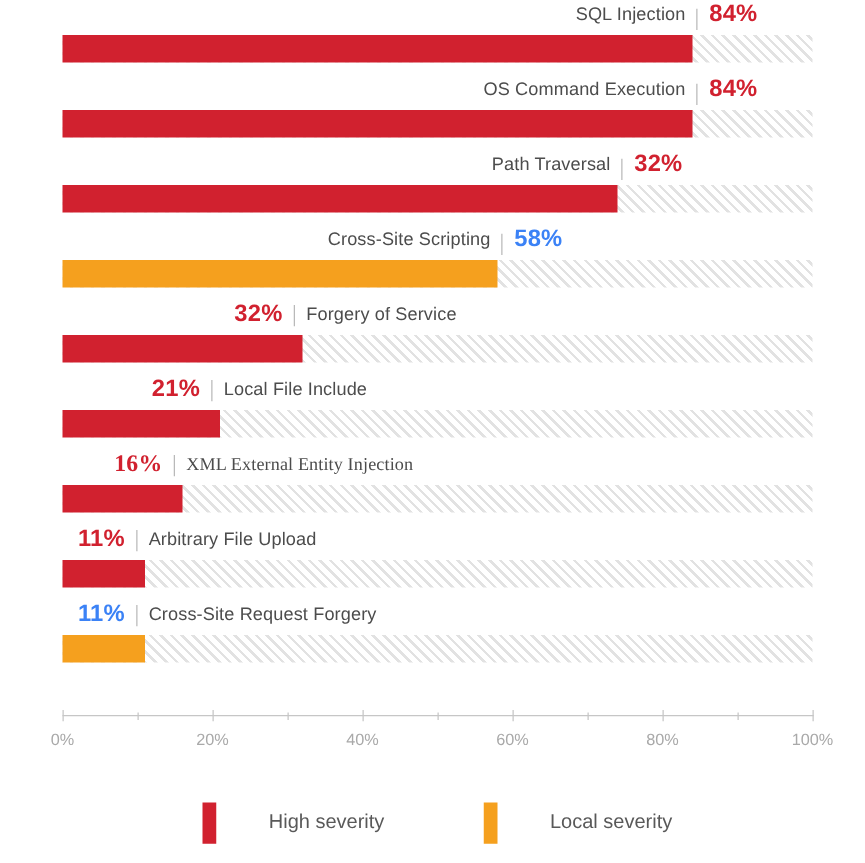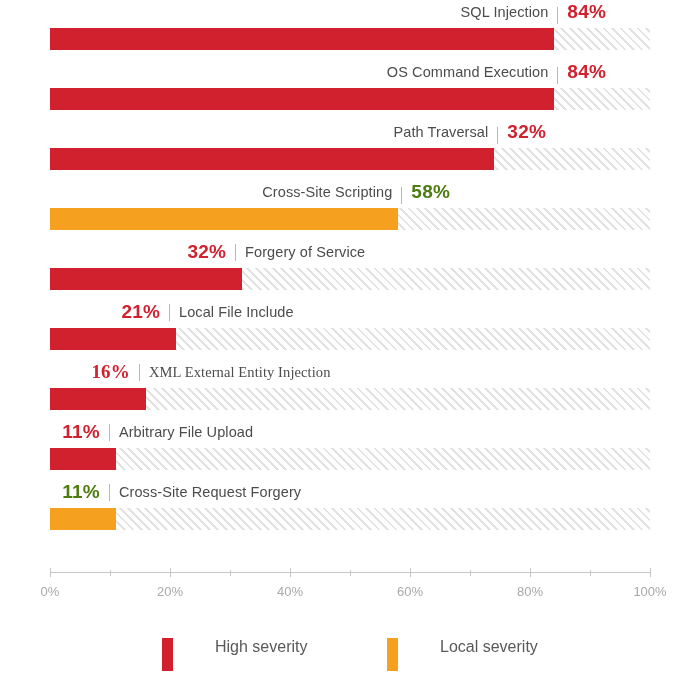--- a/index.html
+++ b/index.html
@@ -65,21 +65,21 @@
     background: #b9b9b9;
     margin: 0 9px;
     flex: none;
   }
   .cap-value {
     font-size: 19px;
     font-weight: bold;
     letter-spacing: .2px;
   }
   .cap-value.high   { color: #d1212f; }
-  .cap-value.medium { color: #4d7c0f; }
+  .cap-value.medium { color: #3b82f6; }
 
   
   .track {
     position: absolute;
     left: 50px;
     top: 28px;
     width: 600px;
     height: 22px;
     background-color: #ffffff;
     background-image: repeating-linear-gradient(
@@ -137,20 +137,21 @@
     position: absolute;
     left: 0;
     top: 638px;
     width: 692px;
     height: 45px;
   }
   .legend-item {
     position: absolute;
     top: 0;
     display: flex;
+    align-items: center;
     height: 40px;
   }
   .legend-swatch {
     width: 11px;
     height: 33px;
     flex: none;
   }
   .legend-swatch.high   { background: #d1212f; }
   .legend-swatch.medium { background: #f5a01e; }
   .legend-text {

